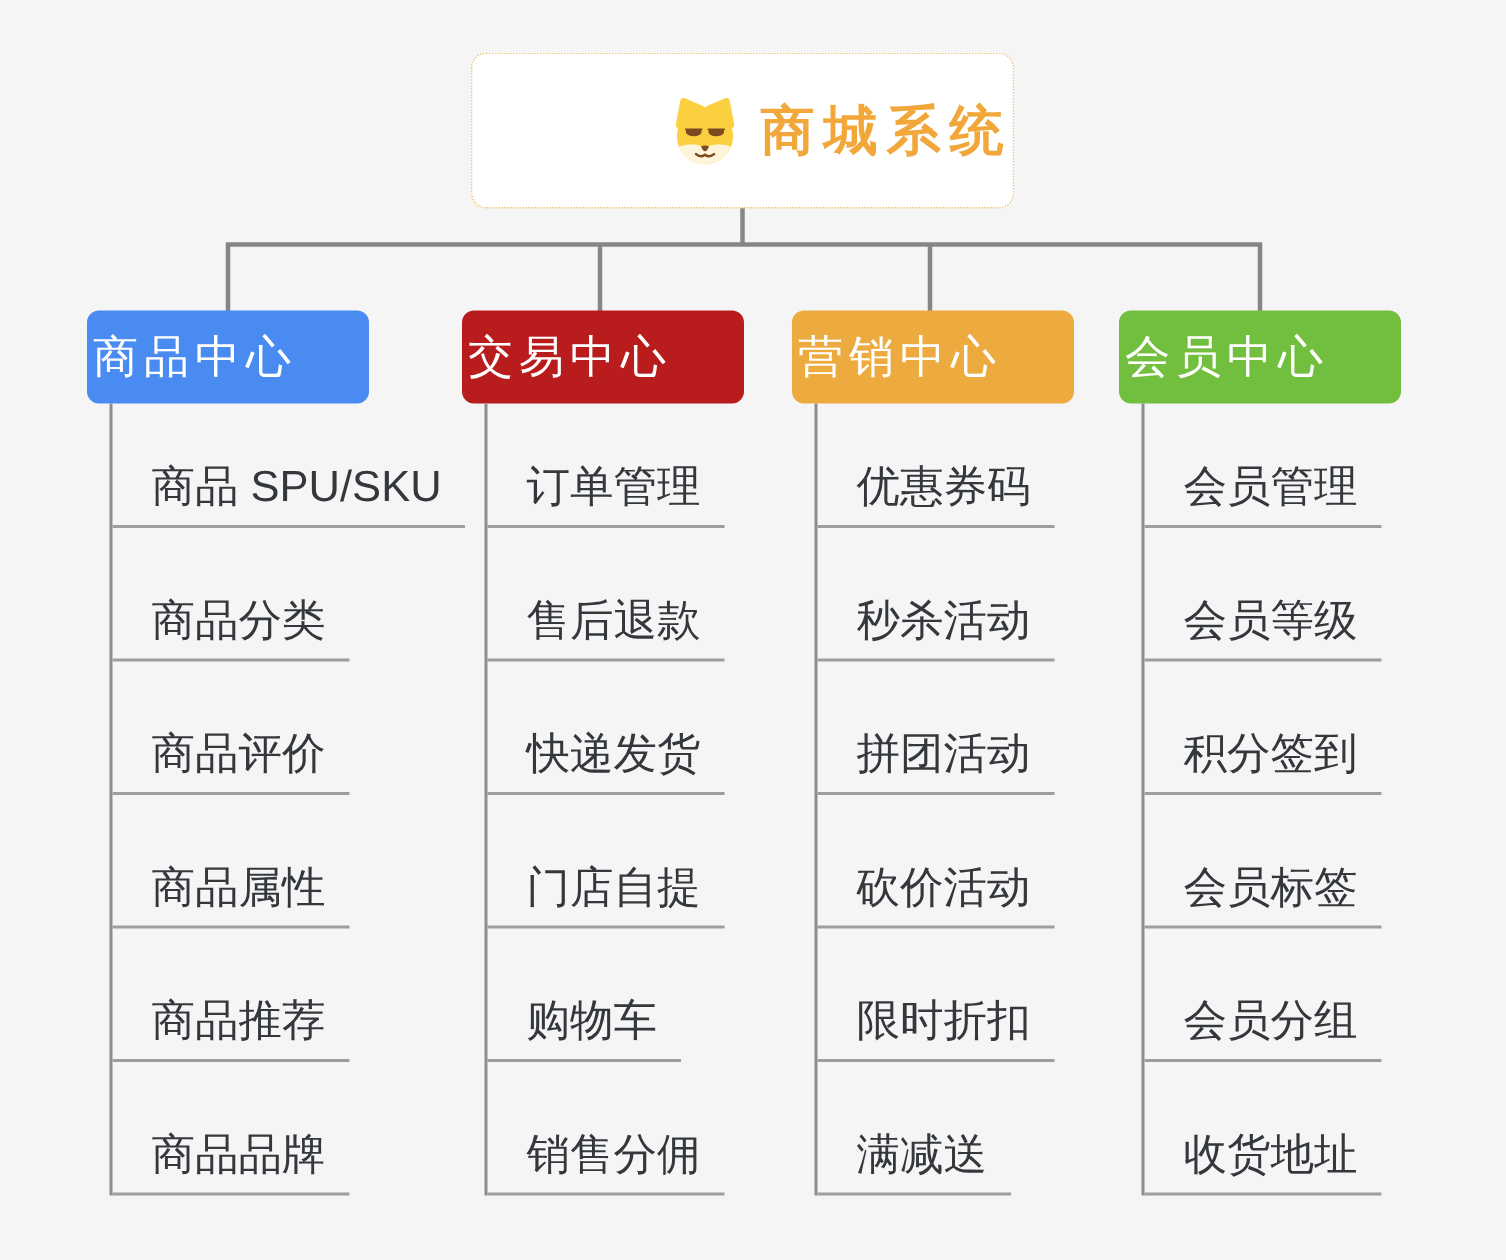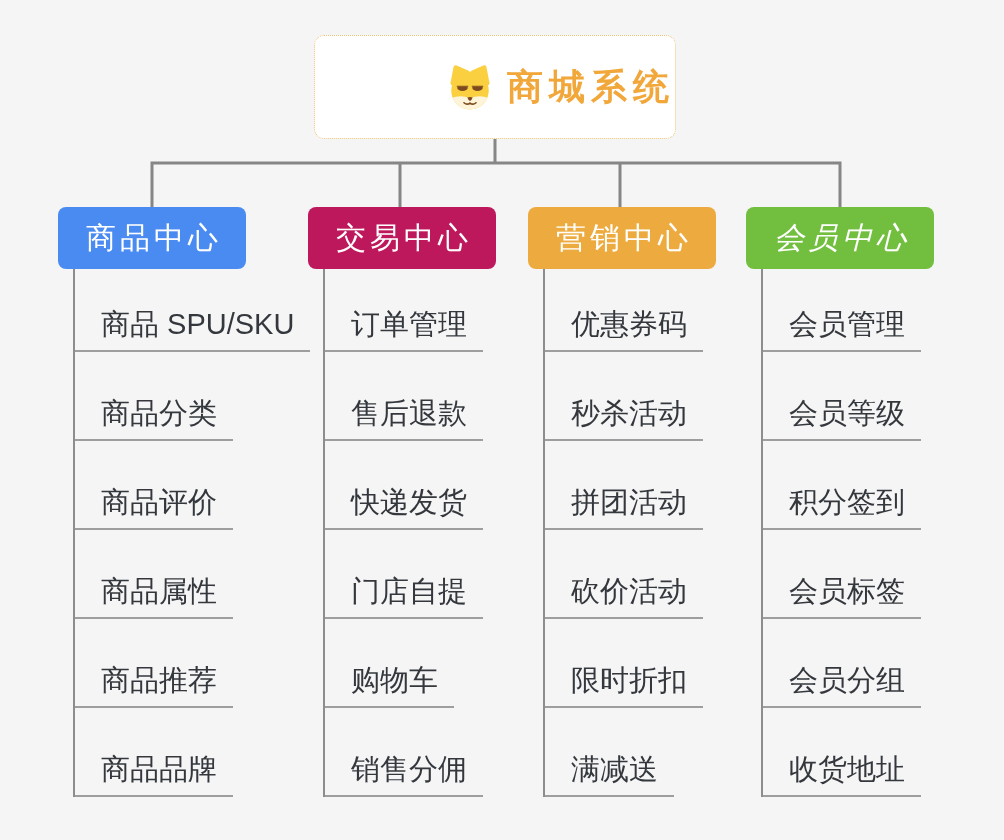--- a/index.html
+++ b/index.html
@@ -18,21 +18,21 @@
   .root-title{font-size:36px;font-weight:bold;color:#f1a73a;letter-spacing:6px;white-space:nowrap;}
   .doge{width:48px;height:48px;flex:0 0 auto;}
   
   .branch{position:absolute;top:207px;}
   .branch:nth-of-type(1){left:58px;}
   .branch:nth-of-type(2){left:308px;}
   .branch:nth-of-type(3){left:528px;}
   .branch:nth-of-type(4){left:746px;}
   .branch-header{
     width:188px;height:62px;border-radius:8px;box-sizing:border-box;
-    display:flex;align-items:center;justify-content:center;
+    display:flex;align-items:center;
     color:#ffffff;font-size:30px;letter-spacing:4px;text-indent:4px;white-space:nowrap;
   }
   .branch-items{
     margin-left:15px;width:fit-content;
     border-left:2px solid #8d8d8d;
   }
   .branch-item{
     height:89px;box-sizing:border-box;width:fit-content;
     display:flex;align-items:flex-end;
     border-bottom:2px solid #9e9e9e;
@@ -93,21 +93,21 @@
           <div class="branch-item">
             <span>商品推荐</span>
           </div>
           <div class="branch-item">
             <span>商品品牌</span>
           </div>
         </div>
   </div>
 
   <div class="branch">
-    <div class="branch-header" style="background: #be185d;">
+    <div class="branch-header" style="background: #b91c1c;">
       <span class="branch-header-label">交易中心</span>
     </div>
     <div class="branch-items">
           <div class="branch-item">
             <span>订单管理</span>
           </div>
           <div class="branch-item">
             <span>售后退款</span>
           </div>
           <div class="branch-item">
@@ -145,21 +145,21 @@
           <div class="branch-item">
             <span>限时折扣</span>
           </div>
           <div class="branch-item">
             <span>满减送</span>
           </div>
         </div>
   </div>
 
   <div class="branch">
-    <div class="branch-header" style="background: rgb(114, 191, 63); font-style: italic;">
+    <div class="branch-header" style="background: rgb(114, 191, 63);">
       <span class="branch-header-label">会员中心</span>
     </div>
     <div class="branch-items">
           <div class="branch-item">
             <span>会员管理</span>
           </div>
           <div class="branch-item">
             <span>会员等级</span>
           </div>
           <div class="branch-item">

